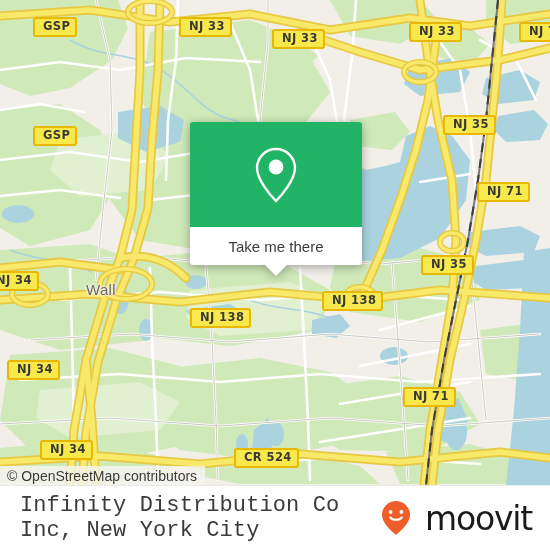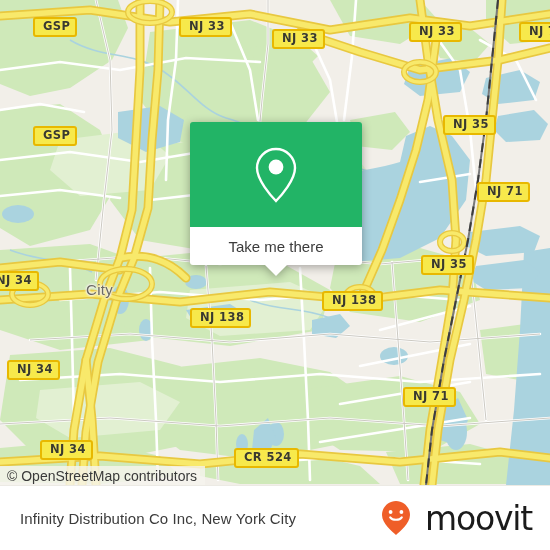--- a/index.html
+++ b/index.html
@@ -98,23 +98,23 @@
   .footer {
     position:absolute;
     left:0; top:485px; width:550px; height:65px;
     background:#ffffff;
     display:flex; align-items:center;
     z-index:70;
     border-top:1px solid #eceae4;
   }
   .footer-title {
     margin-left:20px;
-    font-size:15px;
+    font-size:22px;
     color:#3b3b3b;
-    font-family:Liberation Sans, sans-serif;
+    font-family:Liberation Mono, monospace;
     letter-spacing:.1px;
   }
   .footer-logo {
     margin-left:auto; margin-right:18px;
     display:flex; align-items:center; gap:14px;
   }
   .logo-word {
     font-size:33px;
     color:#1b1b1b;
     font-family:"DejaVu Sans", sans-serif;
@@ -321,21 +321,21 @@
       <span class="shield" style="left:421px;top:255px">NJ 35</span>
       <span class="shield" style="left:190px;top:308px">NJ 138</span>
       <span class="shield" style="left:322px;top:291px">NJ 138</span>
       <span class="shield" style="left:-14px;top:271px">NJ 34</span>
       <span class="shield" style="left:7px;top:360px">NJ 34</span>
       <span class="shield" style="left:403px;top:387px">NJ 71</span>
       <span class="shield" style="left:40px;top:440px">NJ 34</span>
       <span class="shield" style="left:234px;top:448px">CR 524</span>
     </div>
 
-    <span class="place-label" style="left:86px;top:281px">City</span>
+    <span class="place-label" style="left:86px;top:281px">Wall</span>
 
     <div class="attrib">
       <span>© OpenStreetMap contributors</span>
     </div>
   </div>
 
   <div class="popup">
     <div class="popup-head">
       <svg width="46" height="58" viewBox="0 0 46 58">
         <path d="M23 3 C12.5 3 4 11.5 4 22 C4 34 18 50 23 55 C28 50 42 34 42 22 C42 11.5 33.5 3 23 3 Z" fill="none" stroke="#ffffff" stroke-width="2.4"></path>

